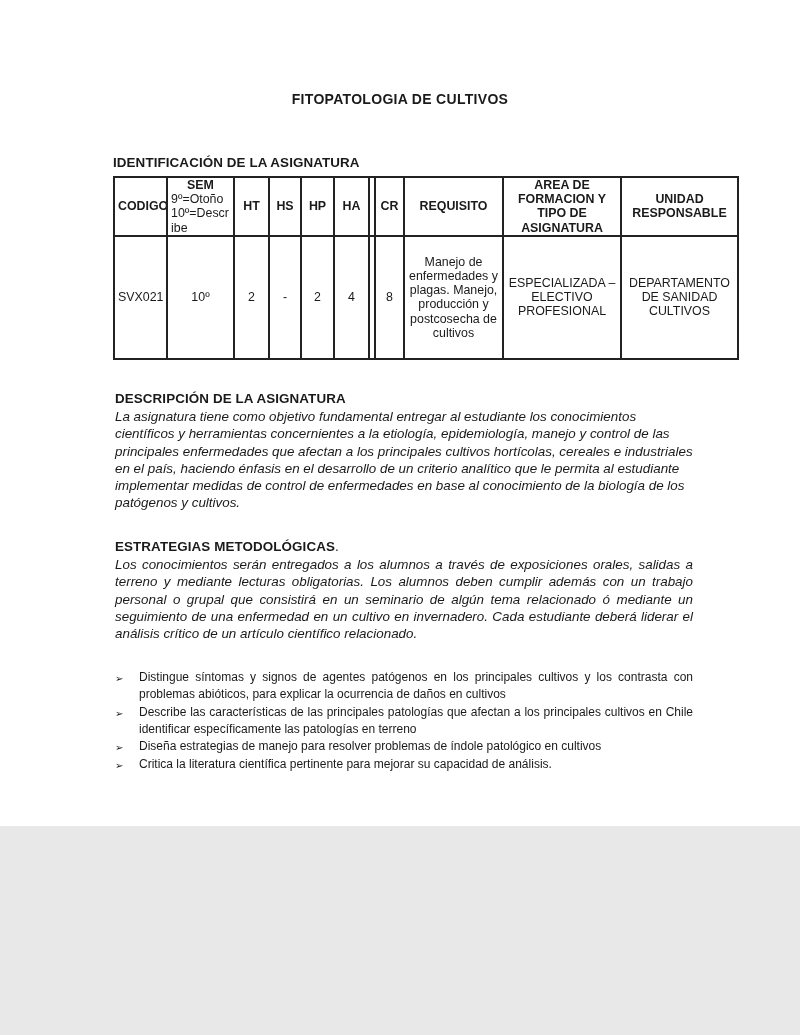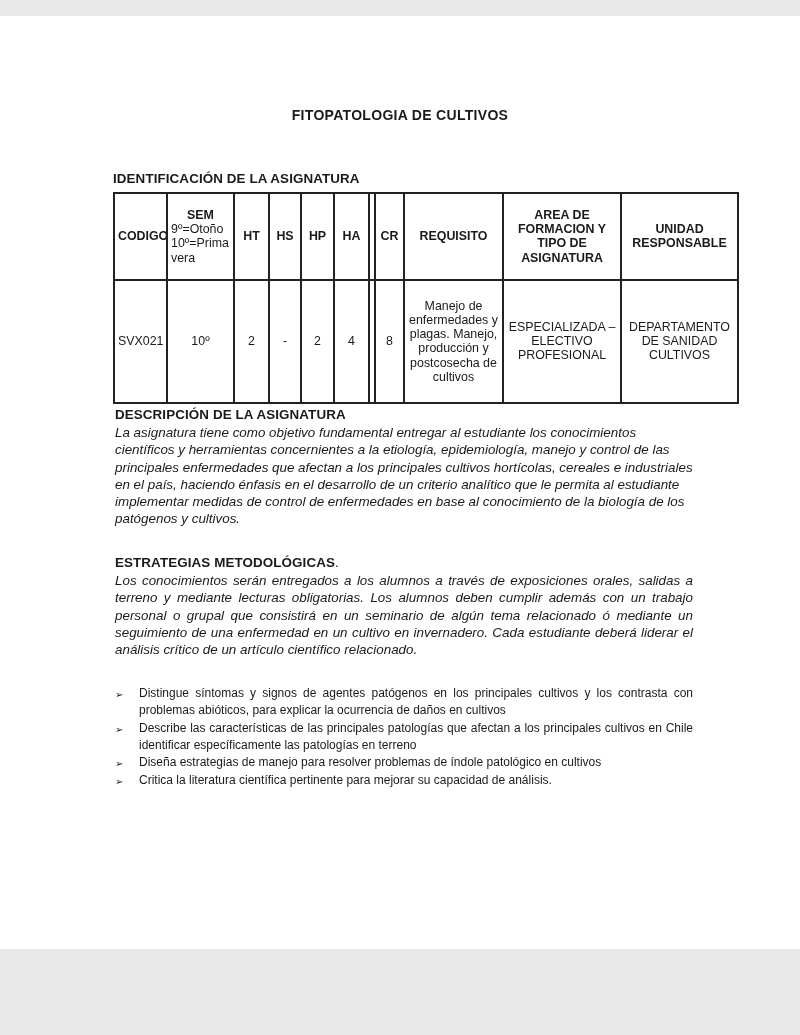--- a/index.html
+++ b/index.html
@@ -1,19 +1,19 @@
 <!DOCTYPE html>
 <html><head>
 <meta charset="utf-8">
 <style>
   html,body { margin:0; padding:0; background:#e8e8e8; }
   .page {
     position:relative;
-    width:800px; height:933px;
-    margin:16px auto;
+    width:800px; height:826px;
+    margin:0 auto;
     background:#ffffff;
     font-family:"Liberation Sans", sans-serif;
     color:#1a1a1a;
     overflow:hidden;
   }
   .doc-title {
     position:absolute; top:91px; left:0; width:800px;
     text-align:center;
     font-size:14px; font-weight:bold; letter-spacing:0.3px;
   }
@@ -39,21 +39,21 @@
   
   .id-table {
     position:absolute; left:113px; top:176px;
     border-collapse:collapse; table-layout:fixed;
     width:624px;
     font-size:12.4px; line-height:14.2px;
     color:#1a1a1a;
   }
   .id-table th, .id-table td {
     border:2px solid #222222;
-    padding:14px 3px;
+    padding:0 3px;
     text-align:center; vertical-align:middle;
     font-weight:normal;
     overflow:hidden;
   }
   .id-table thead tr { height:57px; }
   .id-table tbody tr { height:123px; }
   .id-table th { font-weight:bold; }
   .sem-cell { vertical-align:top; padding-top:2px; }
   .sem-title { text-align:center; font-weight:bold; }
   .sem-note {
@@ -107,21 +107,21 @@
         <col style="width:29px">
       <col style="width:99px">
         <col style="width:118px">
         <col style="width:117px">
     </colgroup>
     <thead>
       <tr>
         <th>CODIGO</th>
         <th class="sem-cell">
           <div class="sem-title">SEM</div>
-          <div class="sem-note">9º=Otoño 10º=Primavera</div>
+          <div class="sem-note">9º=Otoño 10º=Describe</div>
         </th>
         <th>HT</th>
         <th>HS</th>
         <th>HP</th>
         <th>HA</th>
         <th></th>
         <th>CR</th>
         <th>REQUISITO</th>
         <th>AREA DE FORMACION Y TIPO DE ASIGNATURA</th>
         <th>UNIDAD RESPONSABLE</th>

